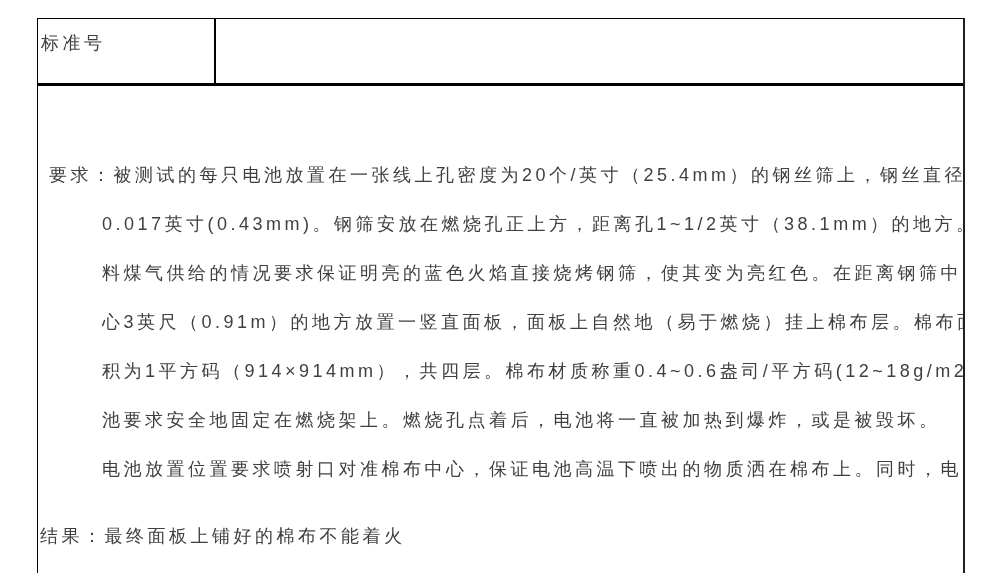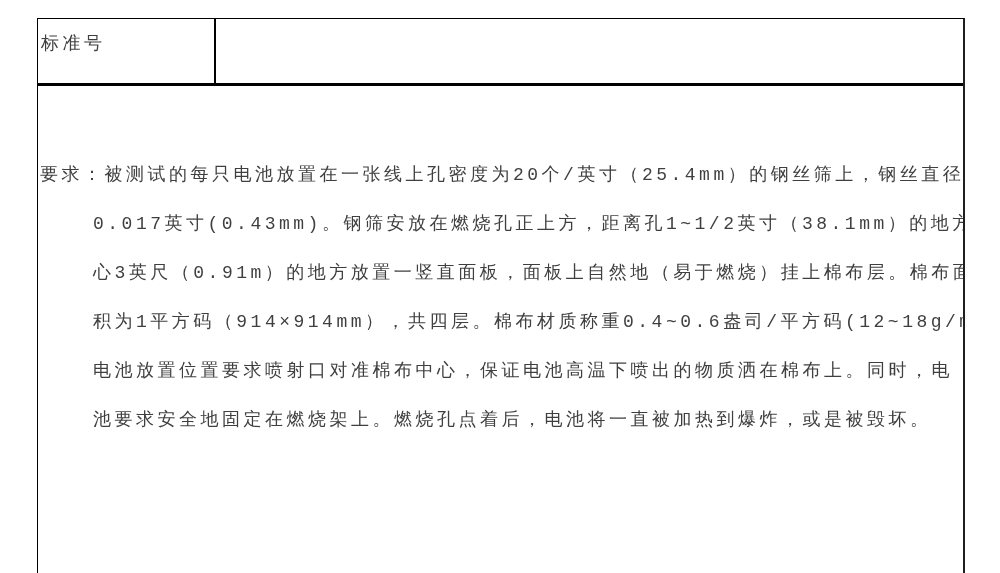--- a/index.html
+++ b/index.html
@@ -8,21 +8,21 @@
     background: #ffffff;
     width: 1000px;
     height: 573px;
     overflow: hidden;
   }
   .page {
     position: relative;
     width: 1000px;
     height: 573px;
     background: #ffffff;
-    font-family: Liberation Mono, monospace;
+    font-family: Liberation Sans, sans-serif;
     color: #3f3f3f;
   }
   .report-table {
     position: absolute;
     left: 37px;
     top: 18px;
     width: 928px;
     height: 560px;
     box-sizing: border-box;
     border-top: 1px solid #000000;
@@ -63,20 +63,21 @@
   .requirement-paragraph {
     position: absolute;
     left: 2px;
     top: 132px;
     right: 4px;
     line-height: 49px;
   }
   .pline {
     height: 49px;
     white-space: nowrap;
+    margin-left: 9px;
   }
   .pline.indent {
     padding-left: 53px;
   }
   .result-line {
     position: absolute;
     left: 2px;
     top: 505px;
     white-space: nowrap;
   }
@@ -90,21 +91,23 @@
     <div class="header-row">
       <div class="cell-standard-label">
         <span>标准号</span>
       </div>
     </div>
 
 
     <div class="requirement-paragraph">
       <div class="pline"><span>要求：</span><span>被测试的每只电池放置在一张线上孔密度为20个/英寸（25.4mm）的钢丝筛上，钢丝直径</span></div>
       <div class="pline indent">0.017英寸(0.43mm)。钢筛安放在燃烧孔正上方，距离孔1~1/2英寸（38.1mm）的地方。燃</div>
+      <div class="pline indent">料煤气供给的情况要求保证明亮的蓝色火焰直接烧烤钢筛，使其变为亮红色。在距离钢筛中</div>
       <div class="pline indent">心3英尺（0.91m）的地方放置一竖直面板，面板上自然地（易于燃烧）挂上棉布层。棉布面</div>
       <div class="pline indent">积为1平方码（914×914mm），共四层。棉布材质称重0.4~0.6盎司/平方码(12~18g/m2)。</div>
+      <div class="pline indent">池要求安全地固定在燃烧架上。燃烧孔点着后，电池将一直被加热到爆炸，或是被毁坏。</div>
       <div class="pline indent">电池放置位置要求喷射口对准棉布中心，保证电池高温下喷出的物质洒在棉布上。同时，电</div>
-      <div class="pline indent">池要求安全地固定在燃烧架上。燃烧孔点着后，电池将一直被加热到爆炸，或是被毁坏。</div>
     </div>
 
+    <div class="result-line"><span>结果：</span><span>最终面板上铺好的棉布不能着火</span></div>
 
   </div>
 </div>
 
 </body></html>

